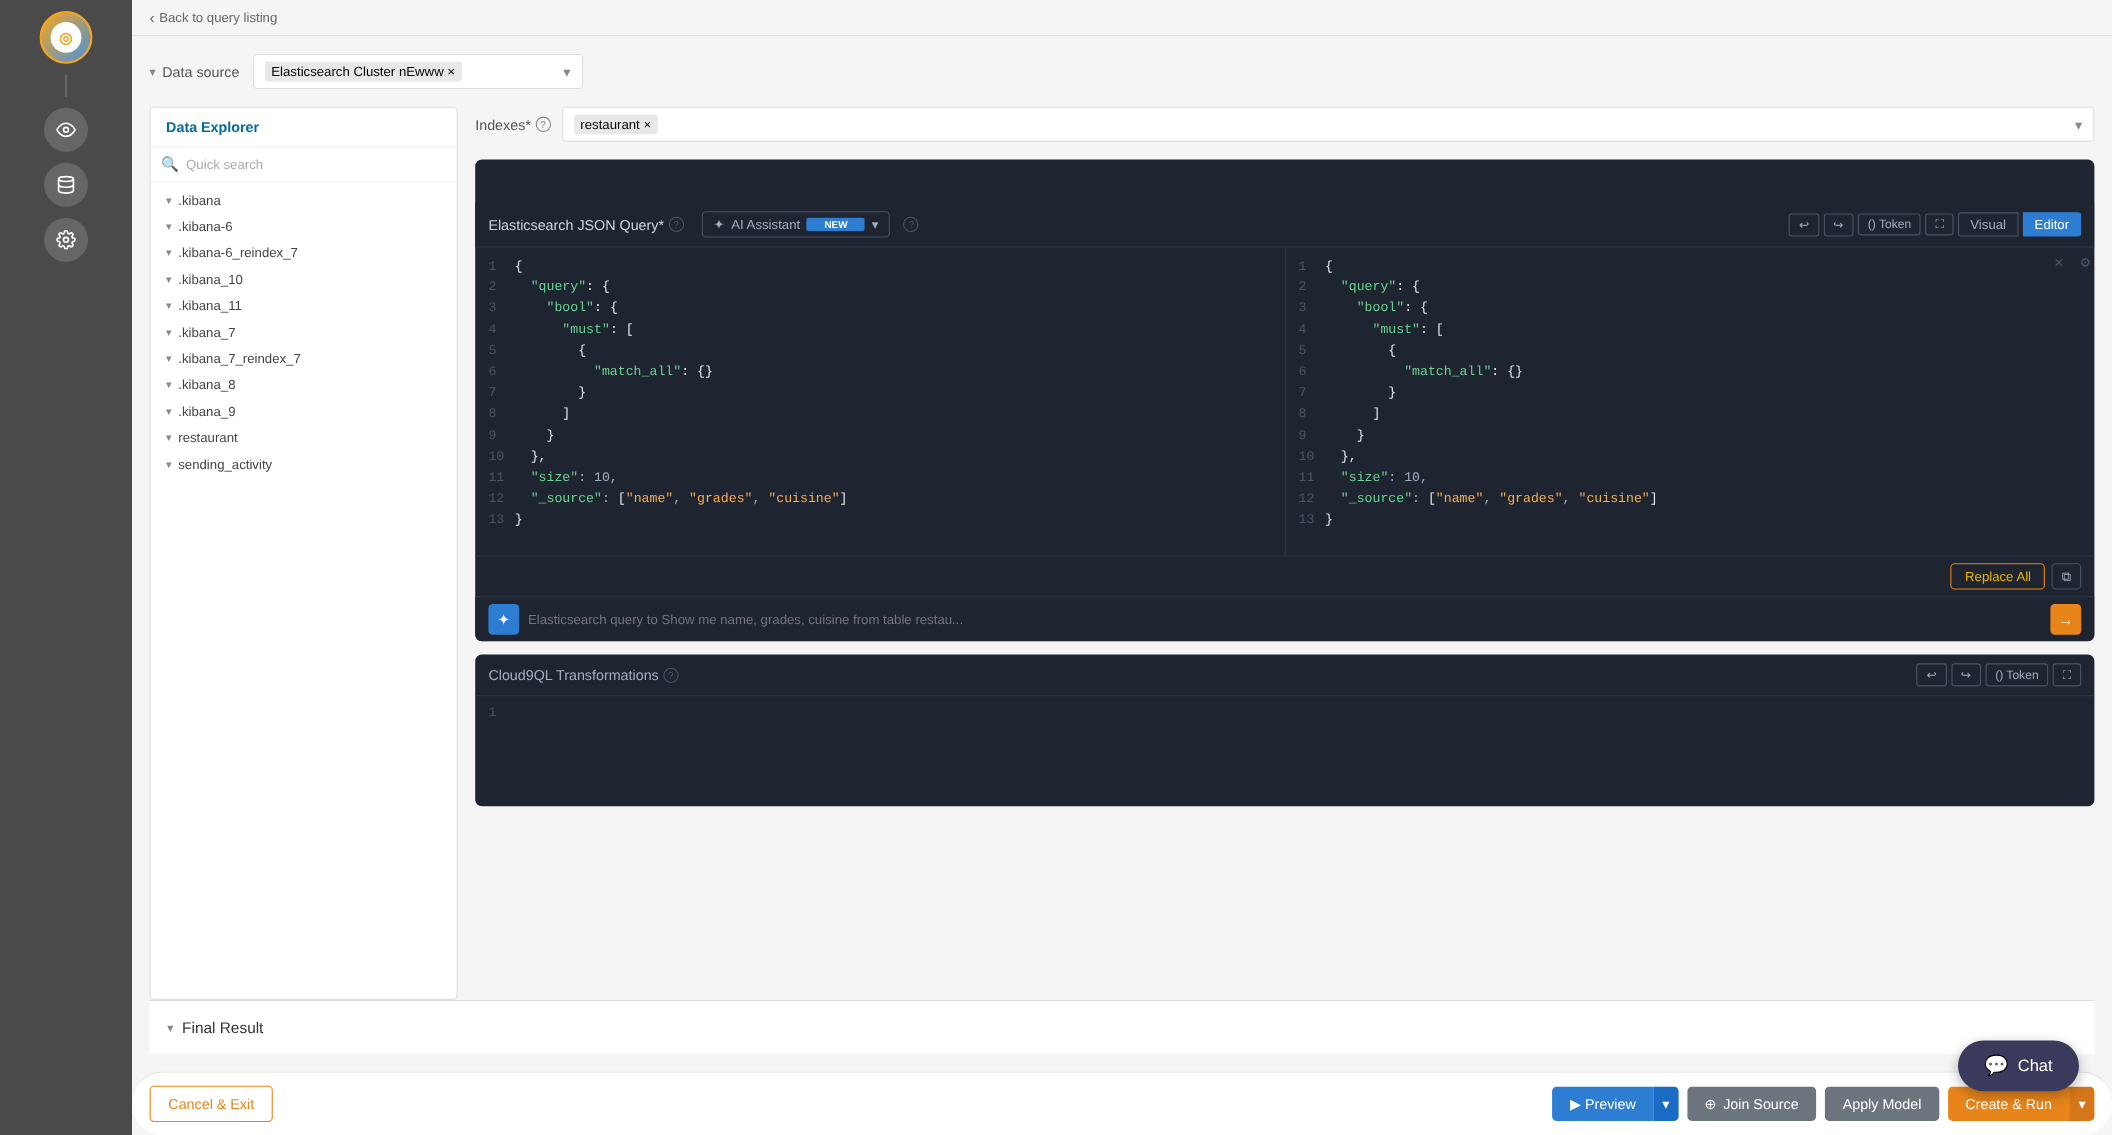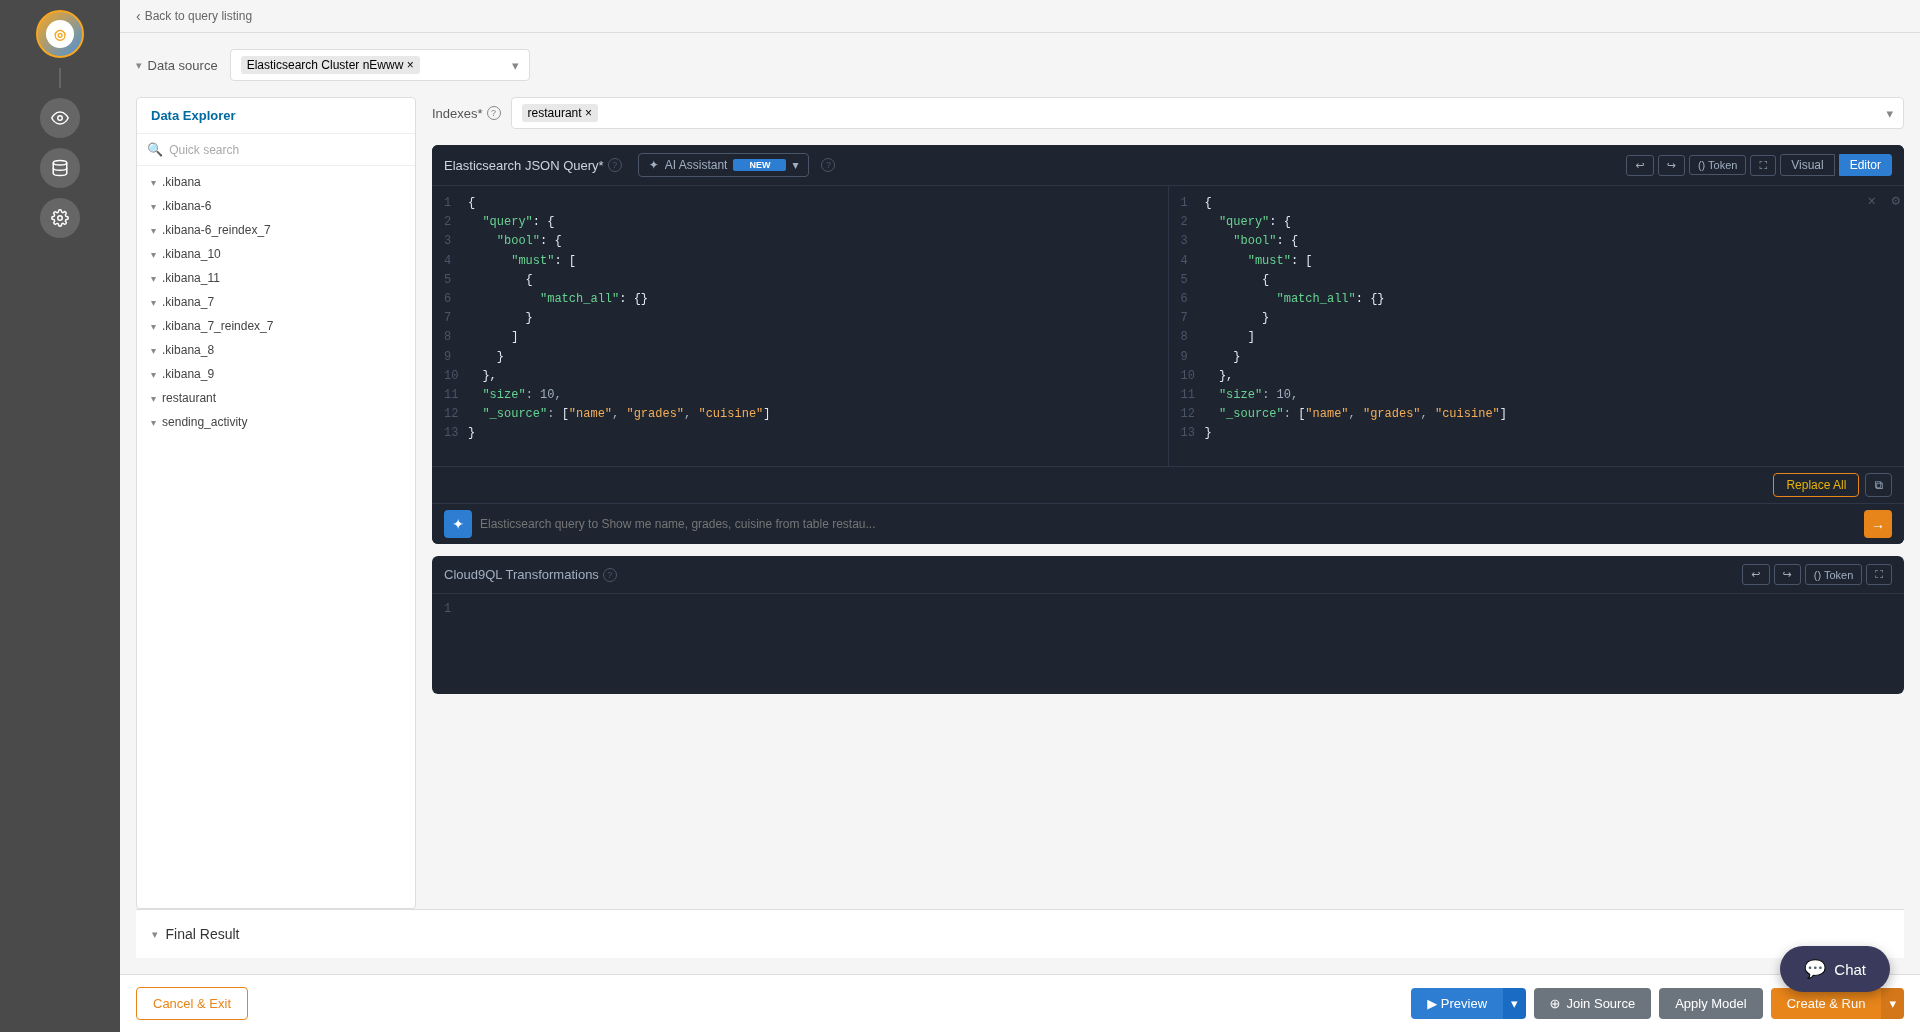--- a/index.html
+++ b/index.html
@@ -53,21 +53,21 @@
     
     .indexes-row { display: flex; align-items: center; gap: 10px; margin-bottom: 4px; }
     .indexes-label { font-size: 13px; color: #555; font-weight: 500; display: flex; gap: 4px; }
     .help-icon { display: inline-flex; align-items: center; justify-content: center; width: 14px; height: 14px; border-radius: 50%; border: 1px solid #888; color: #888; font-size: 9px; cursor: pointer; }
     .indexes-select { display: flex; align-items: center; background: white; border: 1px solid #ddd; border-radius: 4px; padding: 6px 10px; flex: 1; gap: 6px; cursor: pointer; }
 
     
     .editor-container { background: #1e2530; border-radius: 6px; overflow: hidden; display: flex; flex-direction: column; }
 
     
-    .editor-header { display: flex; align-items: center; padding: 8px 12px; background: #1e2530; border-bottom: 1px solid #2d3748; gap: 8px; }
+    .editor-header { display: flex; align-items: center; padding: 8px 12px; background: #1e2530; border-bottom: 1px solid #2d3748; gap: 8px; margin-top: 39px; }
     .editor-title { font-size: 13px; color: #a0aec0; display: flex; align-items: center; gap: 4px; }
     .editor-title-text { color: #cbd5e0; }
     .ai-assistant-btn { display: flex; align-items: center; gap: 6px; background: transparent; border: 1px solid #4a5568; border-radius: 4px; padding: 4px 10px; color: #a0aec0; cursor: pointer; font-size: 12px; margin-left: 8px; }
     .new-badge { background: #2d7dd2; color: white; font-size: 9px; padding: 1px 16px; border-radius: 2px; font-weight: 600; }
     .editor-toolbar { margin-left: auto; display: flex; align-items: center; gap: 4px; }
     .toolbar-btn { background: transparent; border: 1px solid #4a5568; border-radius: 3px; color: #a0aec0; padding: 3px 8px; font-size: 11px; cursor: pointer; display: flex; align-items: center; gap: 3px; }
     .visual-btn { background: transparent; border: 1px solid #4a5568; border-radius: 3px 0 0 3px; color: #a0aec0; padding: 3px 10px; font-size: 12px; cursor: pointer; }
     .editor-btn { background: #2d7dd2; border: 1px solid #2d7dd2; border-radius: 0 3px 3px 0; color: white; padding: 3px 10px; font-size: 12px; cursor: pointer; }
 
     
@@ -99,21 +99,21 @@
     .cloud9-header { display: flex; align-items: center; padding: 8px 12px; border-bottom: 1px solid #2d3748; }
     .cloud9-title { color: #a0aec0; font-size: 13px; display: flex; align-items: center; gap: 4px; }
     .cloud9-toolbar { margin-left: auto; display: flex; gap: 4px; }
     .cloud9-body { padding: 8px 12px; font-family: 'Courier New', monospace; font-size: 12px; color: #4a5568; min-height: 100px; }
 
     
     .final-result-row { display: flex; align-items: center; gap: 8px; padding: 16px; background: white; border-top: 1px solid #ddd; }
     .final-result-label { font-size: 14px; font-weight: 400; color: #333; display: flex; align-items: center; gap: 6px; }
 
     
-    .bottom-bar { background: white; border-top: 1px solid #ddd; padding: 12px 16px; display: flex; align-items: center; justify-content: space-between; }
+    .bottom-bar { background: white; border-top: 1px solid #ddd; padding: 12px 16px; display: flex; align-items: center; justify-content: space-between; border-radius: 28px; }
     .cancel-btn { background: transparent; border: 1px solid #e8851a; color: #e8851a; border-radius: 4px; padding: 8px 16px; font-size: 13px; cursor: pointer; }
     .bottom-right-btns { display: flex; align-items: center; gap: 8px; }
     .preview-btn { background: #2d7dd2; color: white; border: none; border-radius: 4px 0 0 4px; padding: 8px 16px; font-size: 13px; cursor: pointer; }
     .preview-arrow { background: #1a6bc4; color: white; border: none; border-radius: 0 4px 4px 0; padding: 8px 8px; font-size: 13px; cursor: pointer; }
     .join-source-btn { background: #6c757d; color: white; border: none; border-radius: 4px; padding: 8px 16px; font-size: 13px; cursor: pointer; display: flex; align-items: center; gap: 6px; }
     .apply-model-btn { background: #6c757d; color: white; border: none; border-radius: 4px; padding: 8px 16px; font-size: 13px; cursor: pointer; }
     .create-run-btn { background: #e8851a; color: white; border: none; border-radius: 4px 0 0 4px; padding: 8px 16px; font-size: 13px; cursor: pointer; }
     .create-run-arrow { background: #d4771a; color: white; border: none; border-radius: 0 4px 4px 0; padding: 8px 8px; font-size: 13px; cursor: pointer; }
 
     

